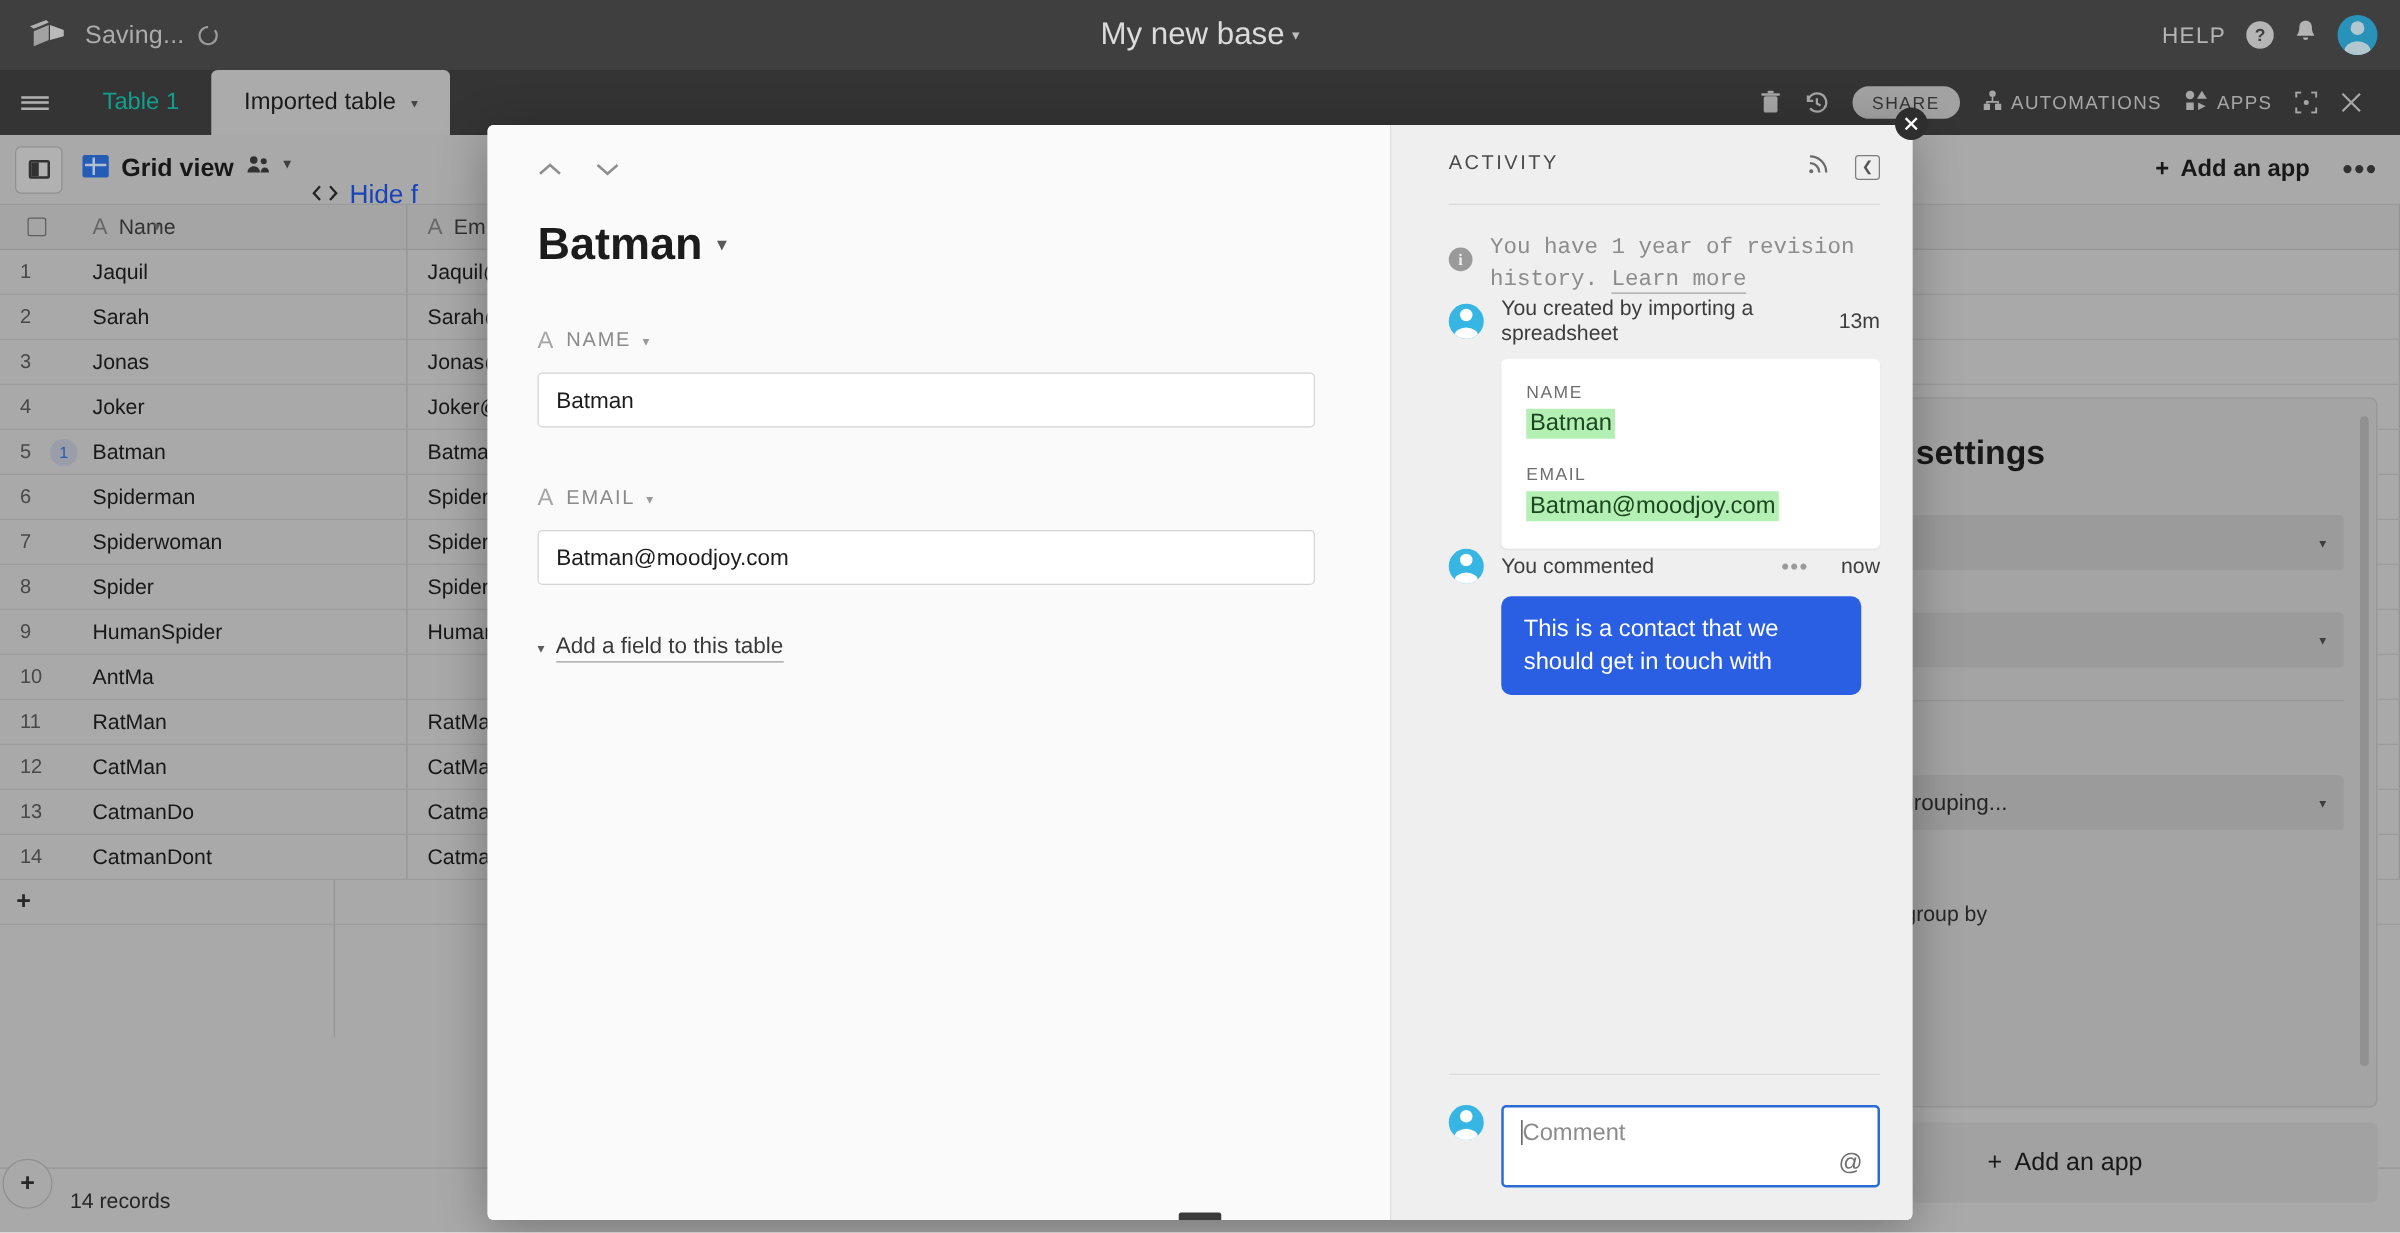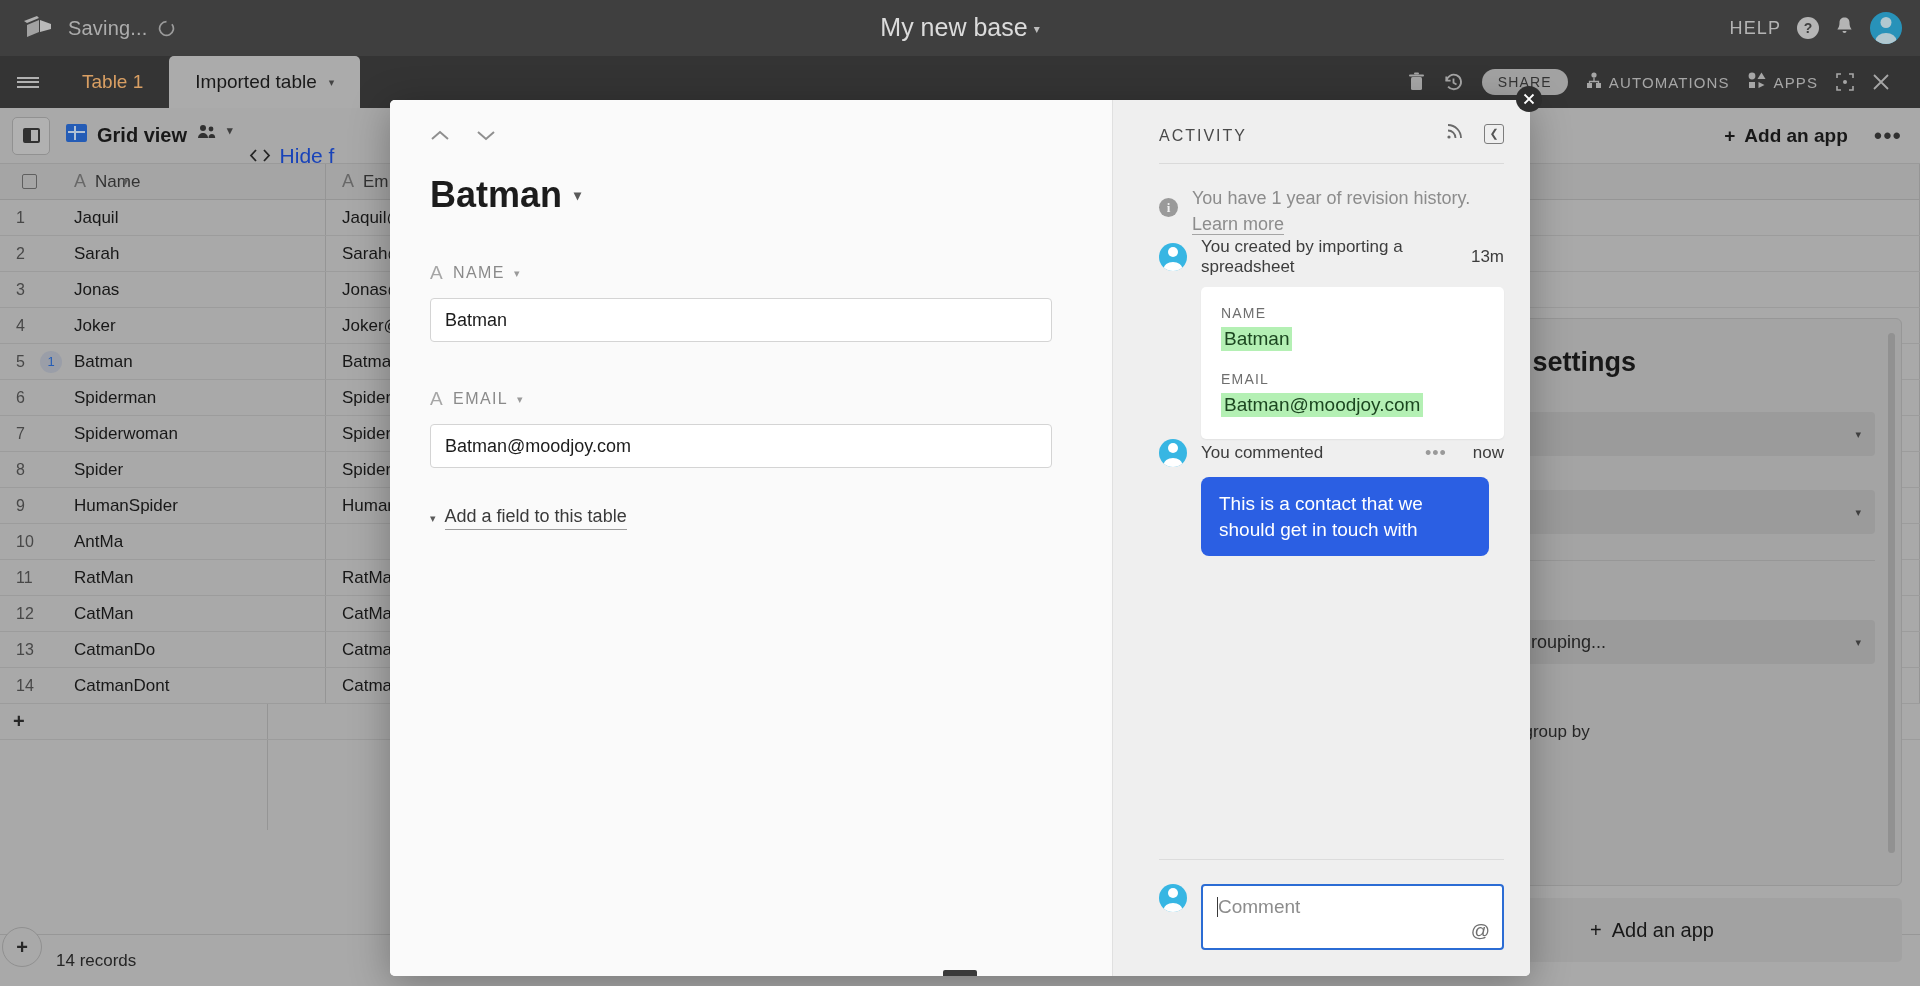--- a/index.html
+++ b/index.html
@@ -48,21 +48,21 @@
   }
 
   
   .tabbar {
     position: absolute; left: 0; top: 56px; width: 1920px; height: 52px;
     background: #3d3d3d; display: flex; align-items: stretch;
   }
   .hamburger { width: 56px; display:flex; align-items:center; justify-content:center; }
   .hamburger span { display:block; width:22px; height:2px; background:#cfcfcf; margin:2.5px 0; }
   .tab {
-    padding: 0 26px; display: flex; align-items: center; color: #fdba74;
+    padding: 0 26px; display: flex; align-items: center; color: #14b8a6;
     font-size: 19px; cursor: pointer;
   }
   .tab.active { background: #c8c8c8; color: #1e1e1e; border-radius: 5px 5px 0 0; }
   .tab .caret { margin-left: 12px; font-size: 11px; opacity:.7;}
   .addimport { display:flex; align-items:center; gap:9px; padding: 0 18px; color:#bdbdbd; font-size:18px;}
   .plus-sq {
     width:17px;height:17px;background:#bdbdbd;border-radius:3px; position:relative;
   }
   .plus-sq::before,.plus-sq::after{content:"";position:absolute;background:#3d3d3d;}
   .plus-sq::before{left:7.5px;top:3px;width:2px;height:11px;}
@@ -198,35 +198,35 @@
     font-size:18px;color:#3a3a3a;
   }
   .addfield .lbl{border-bottom:1px solid #9c9c9c;padding-bottom:2px;}
   .addfield .caret{font-size:11px;color:#5a5a5a;}
 
   .modal-right{
     flex:1;background:#efefef;border-left:1px solid #e0e0e0;position:relative;
     display:flex;flex-direction:column;
   }
   .act-head{
-    display:flex;align-items:flex-end;justify-content:space-between;
+    display:flex;align-items:flex-start;justify-content:space-between;
     padding:22px 26px 0 46px;
   }
   .act-title{font-size:16px;letter-spacing:2px;color:#4a4a4a;}
   .act-head-icons{display:flex;align-items:center;gap:20px;color:#6a6a6a;font-size:17px;}
   .collapse-btn{border:1.5px solid #7d7d7d;border-radius:3px;width:20px;height:20px;display:flex;align-items:center;justify-content:center;font-size:11px;color:#555;}
   .act-sep{height:1px;background:#dadada;margin:18px 26px 0 46px;}
   .act-body{flex:1;padding:0 26px 0 46px;overflow:hidden;}
   .revnote{display:flex;gap:14px;margin-top:22px;align-items:flex-start;}
   .info-ico{
     width:19px;height:19px;border-radius:50%;background:#9a9a9a;color:#efefef;
     font-size:13px;font-weight:bold;display:flex;align-items:center;justify-content:center;
     flex:0 0 19px;margin-top:12px;font-family:"Liberation Serif",serif;
   }
-  .revtext{font-size:18px;color:#8c8c8c;line-height:1.42;}
+  .revtext{font-size:18px;color:#8c8c8c;line-height:1.42;font-family:Liberation Mono, monospace;}
   .revtext .lm{border-bottom:1px solid #a5a5a5;color:#8c8c8c;}
   .act-entry{}
   .act-entry-head{display:flex;align-items:center;gap:14px;}
   .av{
     width:28px;height:28px;border-radius:50%;background:#37b6e3;position:relative;overflow:hidden;flex:0 0 28px;
   }
   .av::before{content:"";position:absolute;left:50%;top:4px;transform:translateX(-50%);width:10px;height:10px;border-radius:50%;background:#fff;}
   .av::after{content:"";position:absolute;left:50%;bottom:-5px;transform:translateX(-50%);width:19px;height:14px;border-radius:50% 50% 0 0;background:#fff;}
   .act-who{font-size:17px;color:#3d3d3d;flex:1;}
   .act-time{font-size:17px;color:#3d3d3d;}

